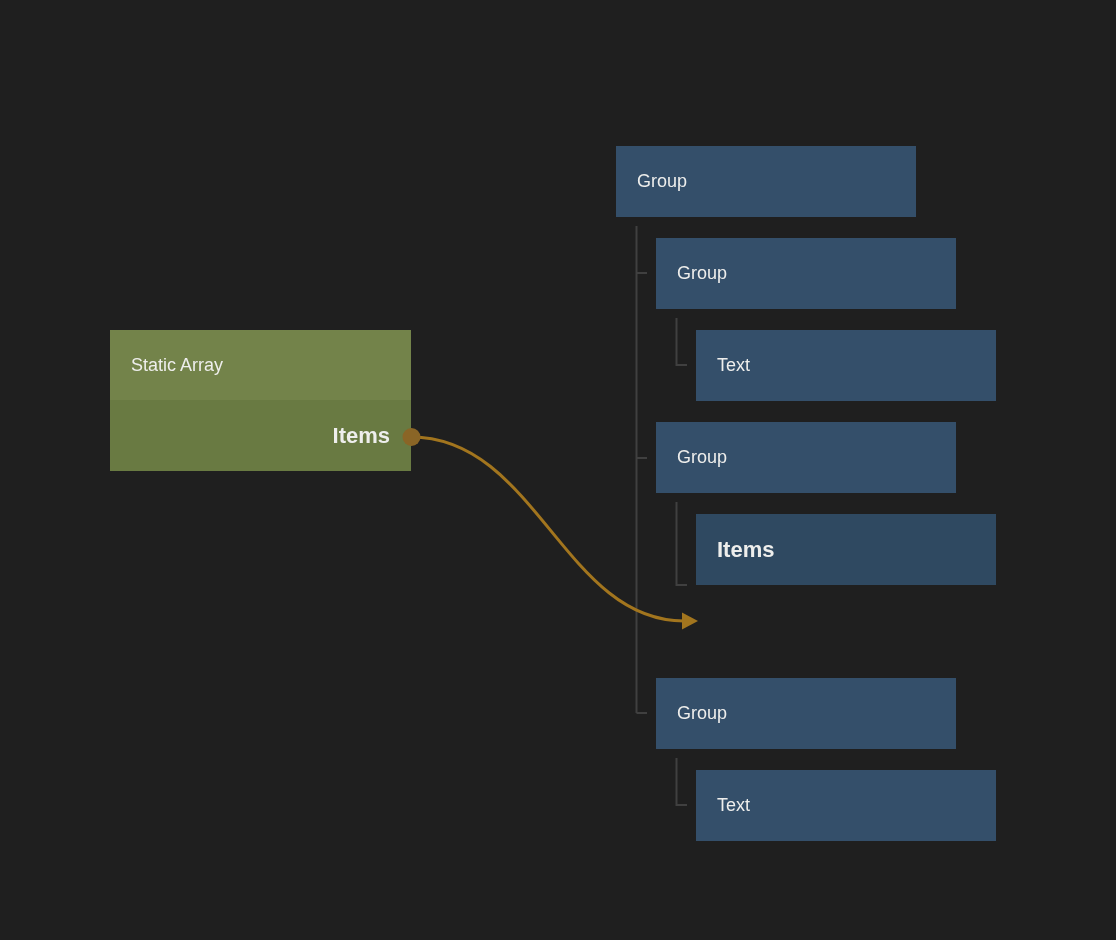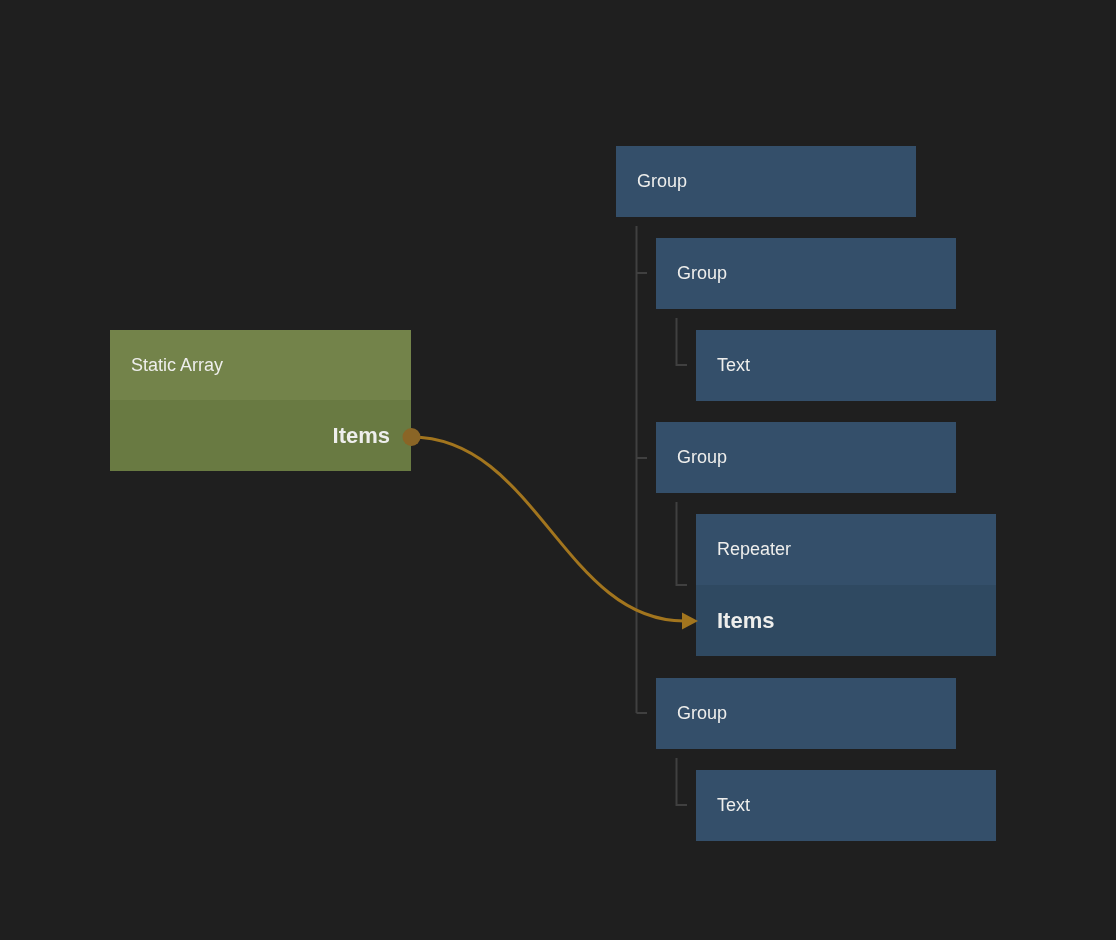--- a/index.html
+++ b/index.html
@@ -83,23 +83,20 @@
     </div>
   </div>
 
   <div class="node" style="left:656px; top:422px; width:300px; height:71px;">
     <div class="nrow" style="height: 71px; background-color: rgb(52, 79, 106);">
       <span class="ntitle" style="color: rgb(238, 238, 236);">Group</span>
     </div>
   </div>
 
   <div class="node" style="left:696px; top:514px; width:300px; height:142px;">
-    <div class="nrow" style="height: 71px; background-color: rgb(52, 79, 106);">
-      <span class="ntitle" style="color: rgb(238, 238, 236);">Repeater</span>
-    </div>
     <div class="nrow" style="height: 71px; background-color: rgb(47, 73, 97);">
       <span class="plabel" style="color: rgb(238, 238, 236);">Items</span>
     </div>
   </div>
 
   <div class="node" style="left:656px; top:678px; width:300px; height:71px;">
     <div class="nrow" style="height: 71px; background-color: rgb(52, 79, 106);">
       <span class="ntitle" style="color: rgb(238, 238, 236);">Group</span>
     </div>
   </div>

